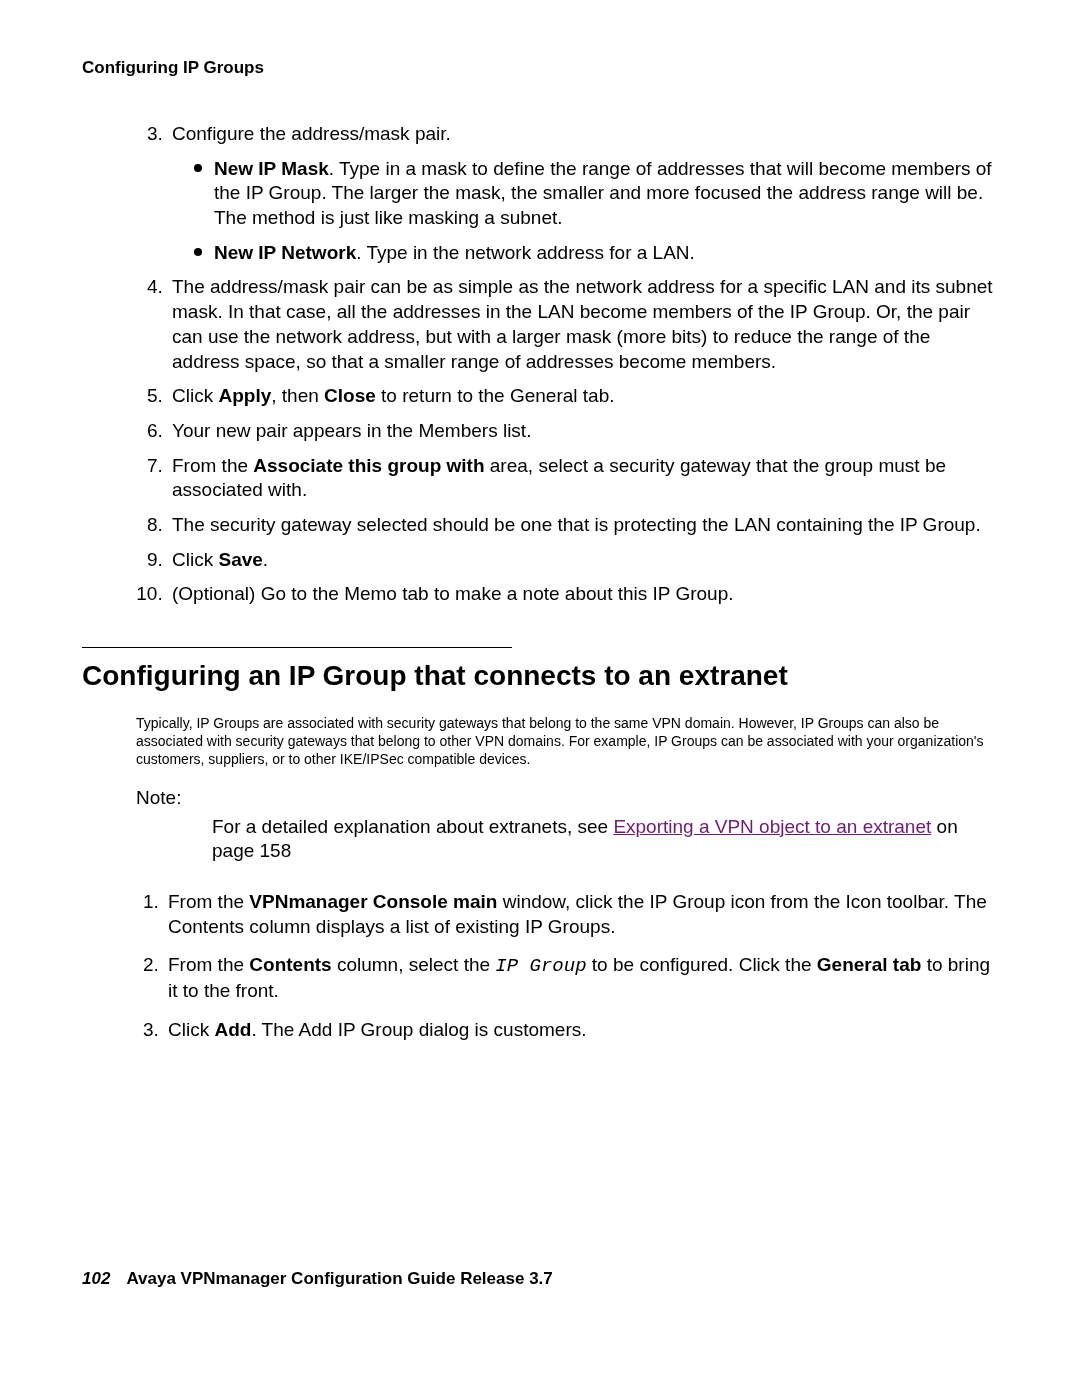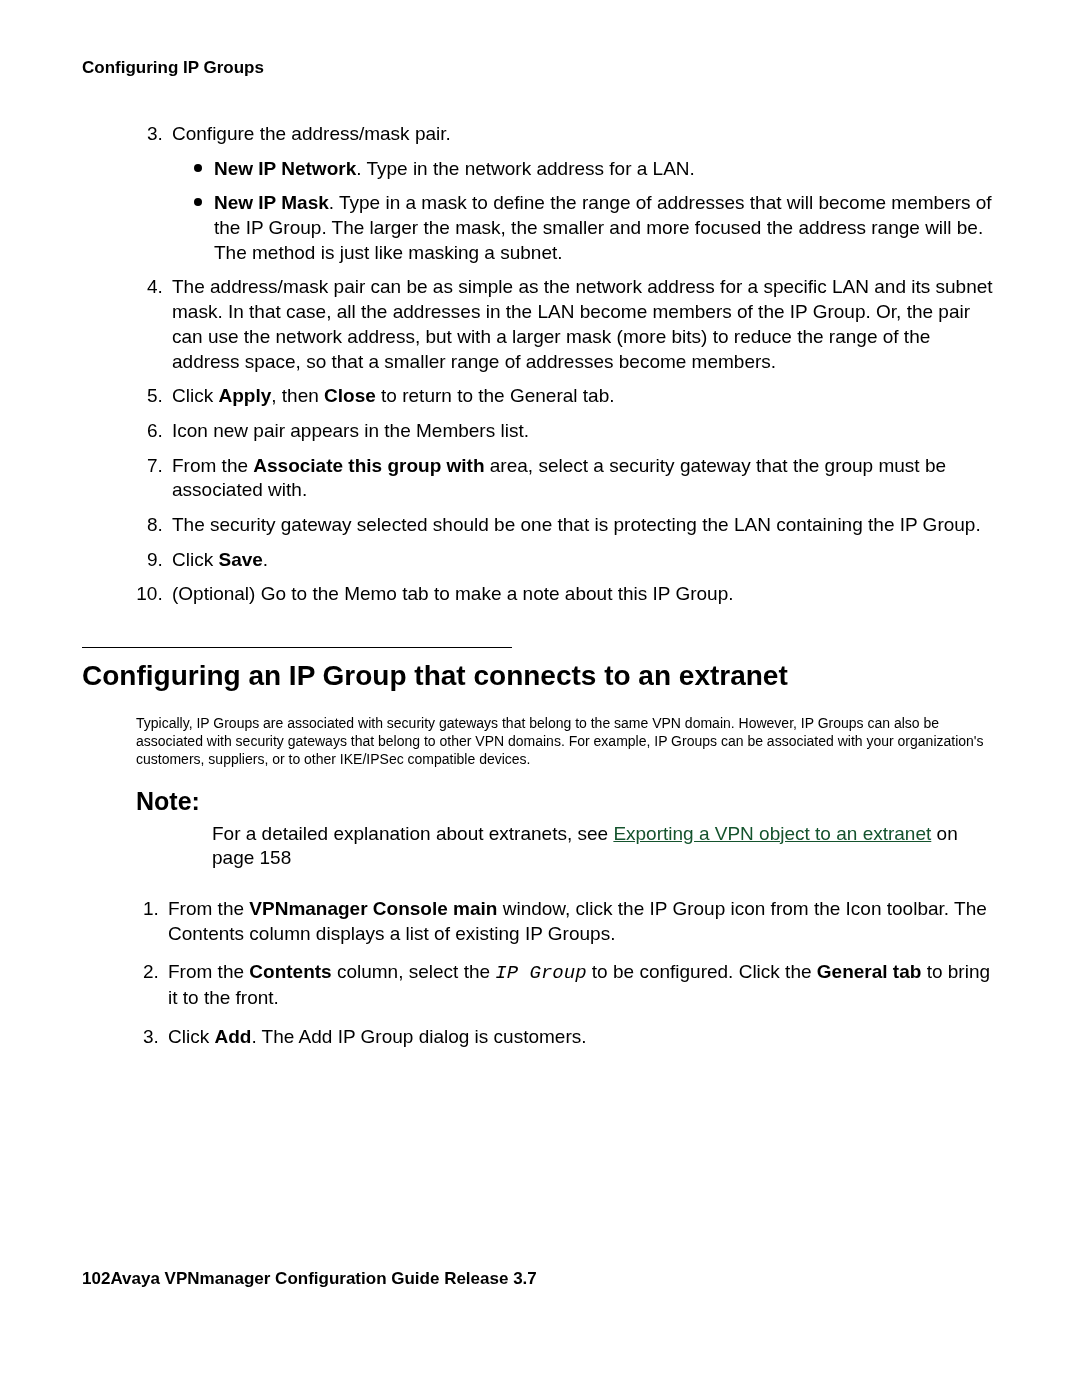--- a/index.html
+++ b/index.html
@@ -62,31 +62,31 @@
     font-size: 28px;
     font-weight: bold;
     margin: 4px 0 22px 0;
   }
   .body-indent {
     margin-left: 54px;
     font-size: 14px;
     line-height: 1.3;
   }
   .note-label {
-    font-weight: bold;
+    font-weight: normal;
     margin: 18px 0 6px 54px;
-    font-size: 25px;
+    font-size: 19px;
   }
   .note-body {
     margin: 0 0 26px 130px;
     font-size: 19px;
     line-height: 1.3;
   }
   a.xref {
-    color: #14532d;
+    color: #701a75;
     text-decoration: underline;
   }
   h2.task {
     font-size: 19px;
     font-weight: bold;
     margin: 0 0 18px 54px;
   }
   ol.task-list {
     margin: 0 0 0 82px;
     padding: 0;
@@ -98,52 +98,53 @@
     padding-left: 4px;
   }
   .footer {
     position: absolute;
     left: 82px;
     bottom: 48px;
     font-size: 17px;
     font-weight: bold;
   }
   .footer .pagenum {
-    margin-right: 0;
+    margin-right: 16px;
+    font-style: italic;
   }
   .b { font-weight: bold; }
   .i { font-style: italic; font-family: Liberation Mono, monospace; }
 </style>
 </head>
 <body>
 
 <div class="page">
 
   <div class="running-header">Configuring IP Groups</div>
 
   <ol class="main-list" start="3">
     <li>
       <span>Configure the address/mask pair.</span>
       <ul class="bullets">
         <li>
-          <span class="b">New IP Network</span><span>. Type in the network address for a LAN.</span>
+          <span class="b">New IP Mask</span><span>. Type in a mask to define the range of addresses that will become members of the IP Group. The larger the mask, the smaller and more focused the address range will be. The method is just like masking a subnet.</span>
         </li>
         <li>
-          <span class="b">New IP Mask</span><span>. Type in a mask to define the range of addresses that will become members of the IP Group. The larger the mask, the smaller and more focused the address range will be. The method is just like masking a subnet.</span>
+          <span class="b">New IP Network</span><span>. Type in the network address for a LAN.</span>
         </li>
       </ul>
     </li>
     <li>
       <span>The address/mask pair can be as simple as the network address for a specific LAN and its subnet mask. In that case, all the addresses in the LAN become members of the IP Group. Or, the pair can use the network address, but with a larger mask (more bits) to reduce the range of the address space, so that a smaller range of addresses become members.</span>
     </li>
     <li>
       <span>Click </span><span class="b">Apply</span><span>, then </span><span class="b">Close</span><span> to return to the General tab.</span>
     </li>
     <li>
-      <span>Icon new pair appears in the Members list.</span>
+      <span>Your new pair appears in the Members list.</span>
     </li>
     <li>
       <span>From the </span><span class="b">Associate this group with</span><span> area, select a security gateway that the group must be associated with.</span>
     </li>
     <li>
       <span>The security gateway selected should be one that is protecting the LAN containing the IP Group.</span>
     </li>
     <li>
       <span>Click </span><span class="b">Save</span><span>.</span>
     </li>

